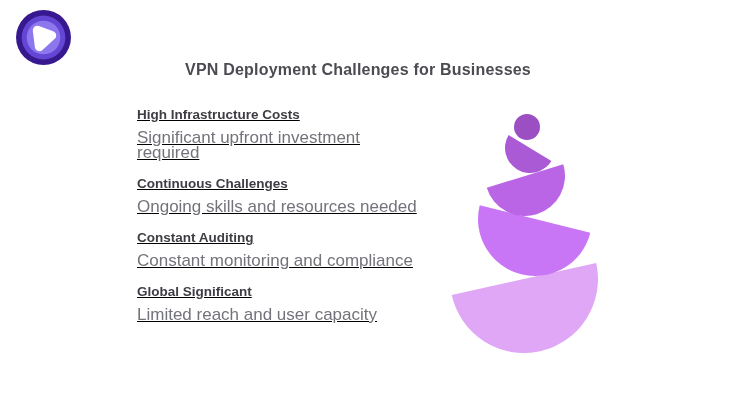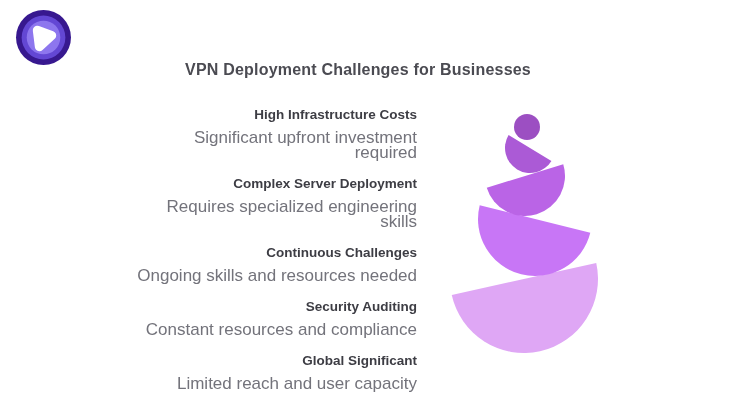--- a/index.html
+++ b/index.html
@@ -27,21 +27,22 @@
     font-weight: 700;
     color: #4b4b52;
     letter-spacing: 0.2px;
   }
 
   .challenge-list {
     position: absolute;
     top: 106px;
     right: 323px;
     width: 280px;
-    text-align: right;
+    text-align: left;
+    text-decoration: underline;
   }
   .challenge-item { margin-bottom: 15px; }
   .challenge-title {
     font-size: 13.5px;
     font-weight: 700;
     color: #3d3d44;
     line-height: 17px;
   }
   .challenge-sub {
     font-size: 17px;
@@ -71,30 +72,26 @@
   </svg>
 
   <div class="page-title">VPN Deployment Challenges for Businesses</div>
 
   <div class="challenge-list">
     <div class="challenge-item">
       <div class="challenge-title">High Infrastructure Costs</div>
       <div class="challenge-sub">Significant upfront investment required</div>
     </div>
     <div class="challenge-item">
-      <div class="challenge-title">Complex Server Deployment</div>
-      <div class="challenge-sub">Requires specialized engineering skills</div>
-    </div>
-    <div class="challenge-item">
       <div class="challenge-title">Continuous Challenges</div>
       <div class="challenge-sub">Ongoing skills and resources needed</div>
     </div>
     <div class="challenge-item">
-      <div class="challenge-title">Security Auditing</div>
-      <div class="challenge-sub">Constant resources and compliance</div>
+      <div class="challenge-title">Constant Auditing</div>
+      <div class="challenge-sub">Constant monitoring and compliance</div>
     </div>
     <div class="challenge-item">
       <div class="challenge-title">Global Significant</div>
       <div class="challenge-sub">Limited reach and user capacity</div>
     </div>
   </div>
 
   <div class="pebble-stack">
       <div class="pebble semi" style="background: rgb(223, 167, 245); left: 450px; top: 279px; width: 148px; height: 74px; transform: rotate(-12.5deg);"></div>
       <div class="pebble semi" style="background: rgb(200, 118, 246); left: 478px; top: 219px; width: 114px; height: 57px; transform: rotate(14deg);"></div>

